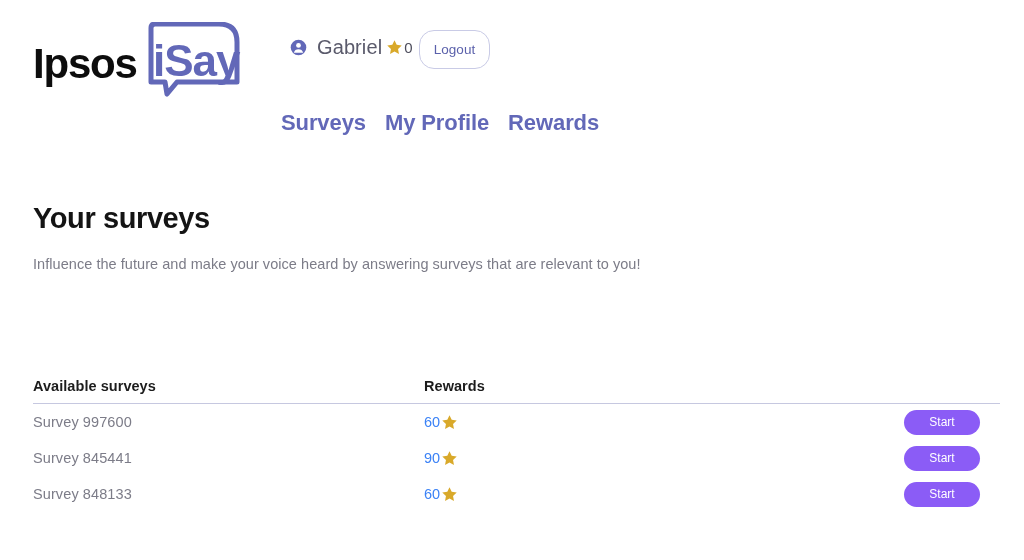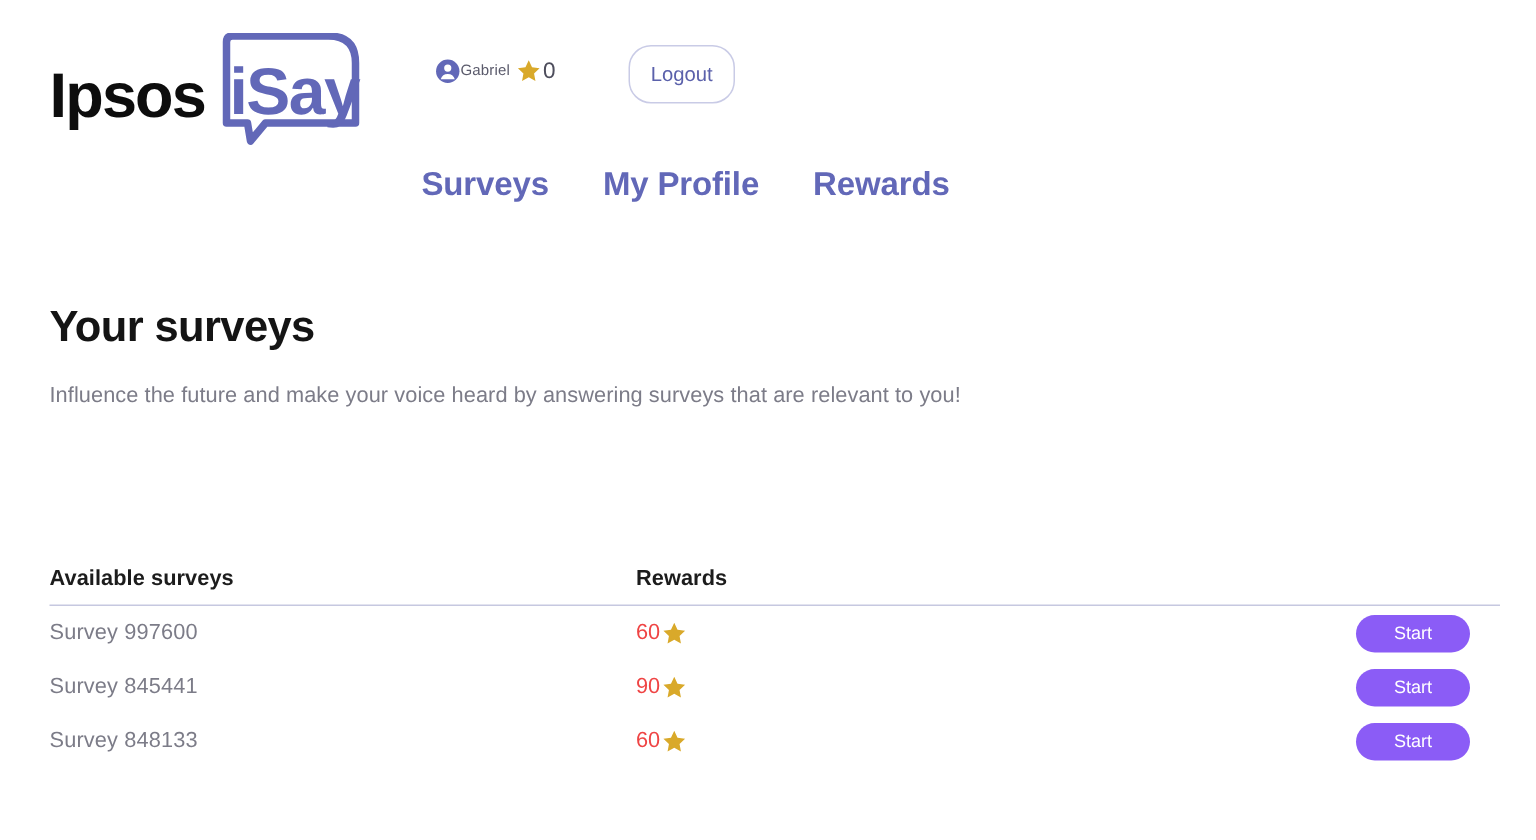--- a/index.html
+++ b/index.html
@@ -58,23 +58,23 @@
     display: flex;
     align-items: center;
     height: 26px;
   }
   .avatar-icon {
     width: 17px;
     height: 17px;
     flex: 0 0 auto;
   }
   .user-name {
-    font-size: 10px;
+    font-size: 20px;
     color: #5a5a6b;
-    margin-left: 0;
+    margin-left: 10px;
     letter-spacing: 0.1px;
   }
   .star-badge {
     display: flex;
     align-items: center;
     margin-left: 4px;
   }
   .star-badge .star {
     width: 17px;
     height: 17px;
@@ -106,21 +106,21 @@
     justify-content: center;
   }
 
   
   .nav {
     position: absolute;
     left: 281px;
     top: 110px;
     display: flex;
     align-items: baseline;
-    gap: 36px;
+    gap: 19px;
   }
   .nav-link {
     font-size: 22px;
     font-weight: bold;
     color: #6268b8;
     text-decoration: none;
     letter-spacing: -0.1px;
     cursor: pointer;
   }
 
@@ -196,21 +196,21 @@
   }
   .cell-name {
     font-size: 14.5px;
     color: #7c7c88;
     letter-spacing: 0.1px;
   }
   .cell-reward {
     display: flex;
     align-items: center;
     font-size: 14.5px;
-    color: #ef4444;
+    color: #3b82f6;
   }
   .cell-reward .star {
     width: 17px;
     height: 17px;
     display: block;
     margin-left: 1px;
   }
 
   .start-btn {
     width: 76px;

